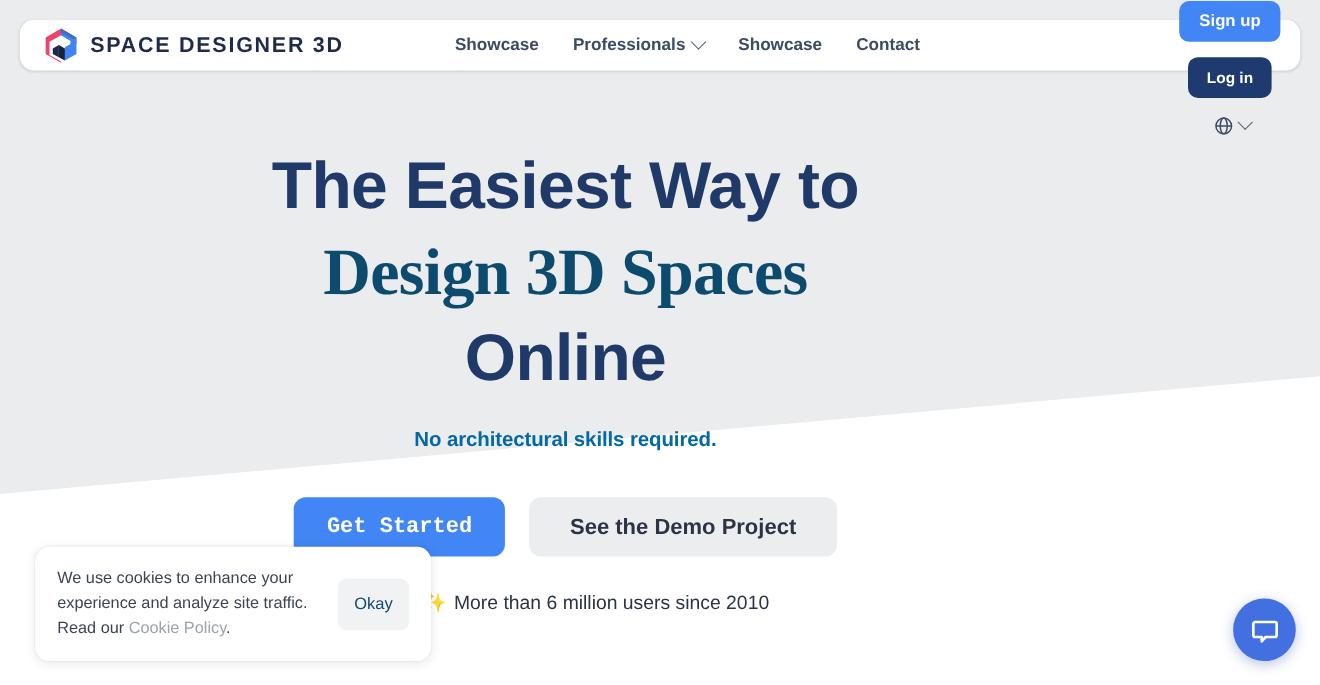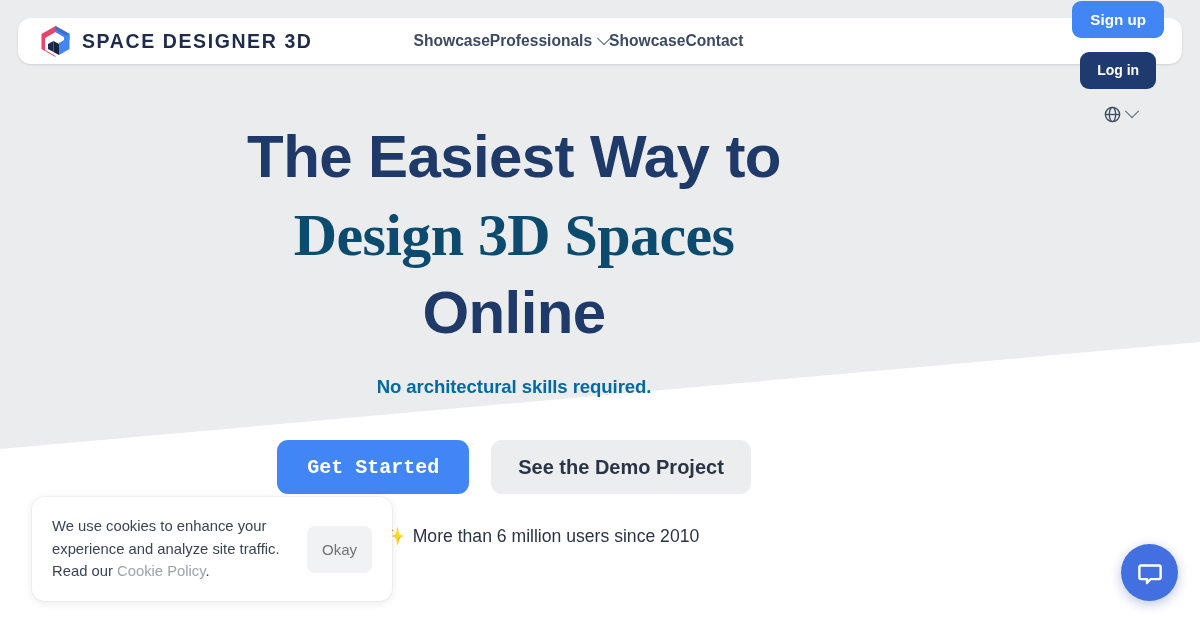--- a/index.html
+++ b/index.html
@@ -62,20 +62,21 @@
     letter-spacing: 1.6px;
     color: #1f2b49;
     white-space: nowrap;
     font-family: "Liberation Sans", sans-serif;
   }
 
   
   #main-nav {
     display: flex;
     align-items: center;
+    gap: 31px;
     margin-left: 101px;
   }
   .nav-link {
     font-size: 15.6px;
     font-weight: 700;
     color: #3c4a63;
     text-decoration: none;
     white-space: nowrap;
     display: flex;
     align-items: center;
@@ -137,21 +138,21 @@
     align-items: center;
     gap: 5px;
     cursor: pointer;
     padding: 2px 2px 2px 6px;
   }
 
   
   #hero {
     position: absolute;
     left: 0;
-    top: 118px;
+    top: 130px;
     width: 1028px;
     z-index: 10;
     text-align: center;
   }
   #hero-title {
     margin: 0;
     font-size: 60px;
     line-height: 78px;
     font-weight: 700;
     color: #1f3a68;
@@ -186,21 +187,21 @@
     font-family: Liberation Mono, monospace;
   }
   .cta-secondary {
     background: #ebedef;
     color: #2b3445;
     font-size: 20px;
     font-weight: 700;
     border: none;
     border-radius: 11px;
     height: 54px;
-    padding: 0 27px;
+    padding: 0 37px;
     cursor: pointer;
     font-family: "Liberation Sans", sans-serif;
   }
   #hero-stat {
     margin-top: 32px;
     font-size: 17.6px;
     font-weight: 400;
     color: #2b3445;
     display: flex;
     justify-content: center;
@@ -237,21 +238,21 @@
   #cookie-policy-link {
     color: #9aa2ae;
     text-decoration: none;
     cursor: pointer;
   }
   #cookie-accept {
     background: #f1f2f4;
     border: none;
     border-radius: 8px;
     font-size: 15px;
-    color: #737373;
+    color: #0c4a6e;
     padding: 15px 15px;
     cursor: pointer;
     white-space: nowrap;
     font-family: "Liberation Sans", sans-serif;
   }
 
   
   #chat-widget {
     position: absolute;
     right: 22px;

